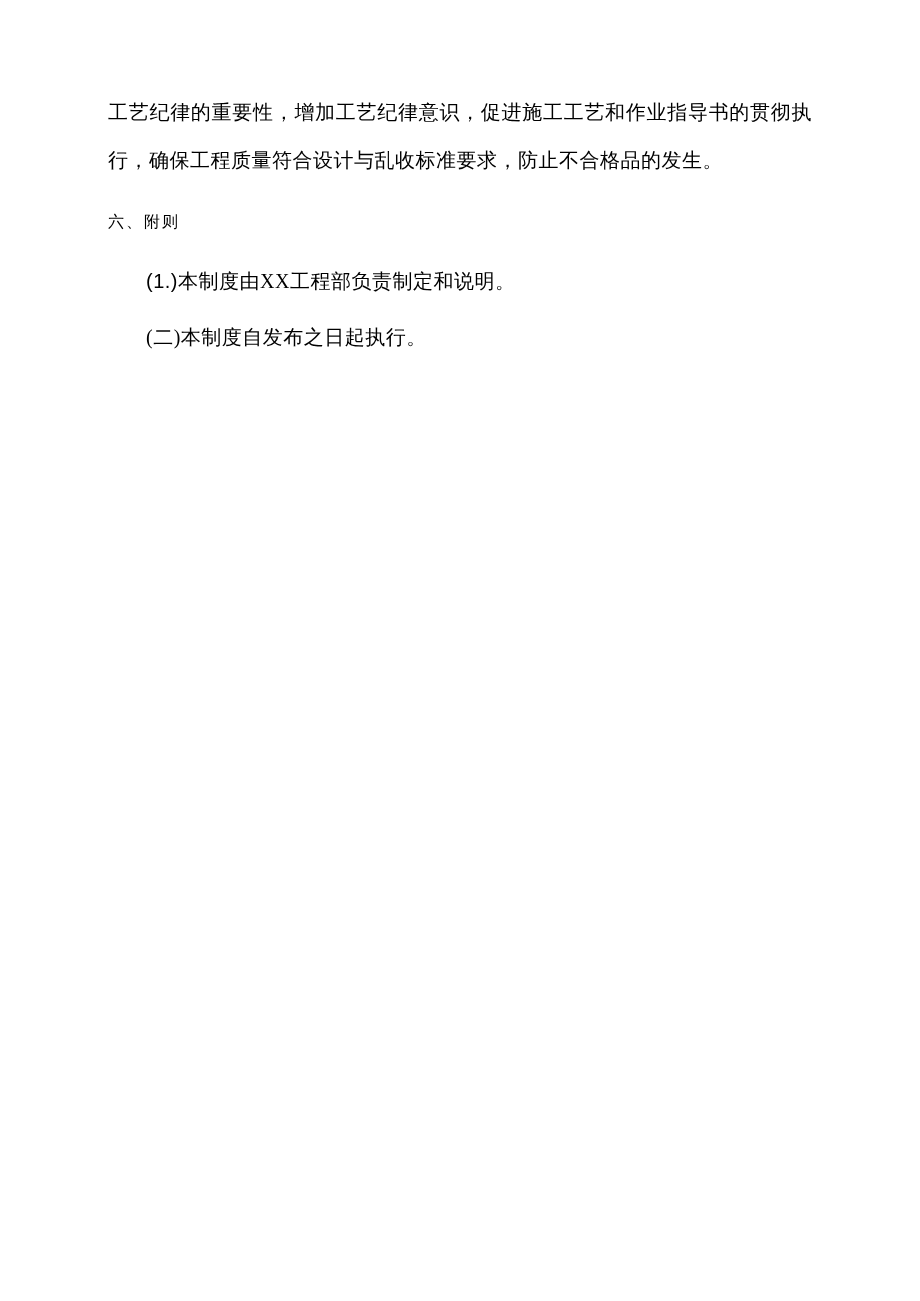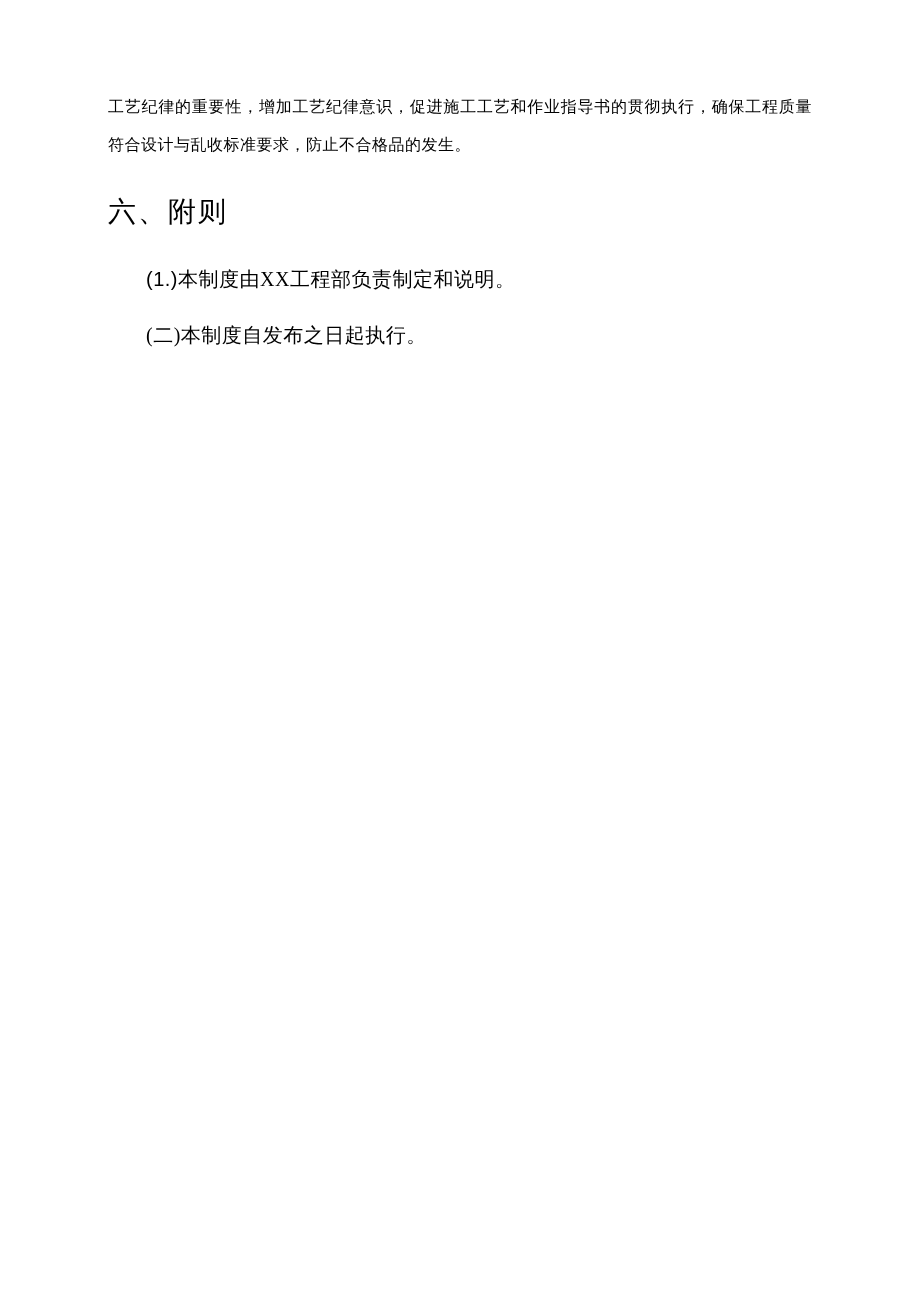--- a/index.html
+++ b/index.html
@@ -9,27 +9,27 @@
     }
     body {
       background: #ffffff;
       font-family: "SimSun", "宋体", serif;
       width: 920px;
       height: 1301px;
       padding: 88px 108px 0 108px;
       color: #000000;
     }
     .paragraph {
-      font-size: 16px;
+      font-size: 20px;
       line-height: 2.4;
       text-align: justify;
       letter-spacing: 0.5px;
     }
     .heading {
-      font-size: 28px;
+      font-size: 16px;
       font-weight: normal;
       margin-top: 28px;
       margin-bottom: 24px;
       letter-spacing: 2px;
     }
     .item {
       font-size: 20px;
       line-height: 2.4;
       padding-left: 38px;
       margin-bottom: 8px;

